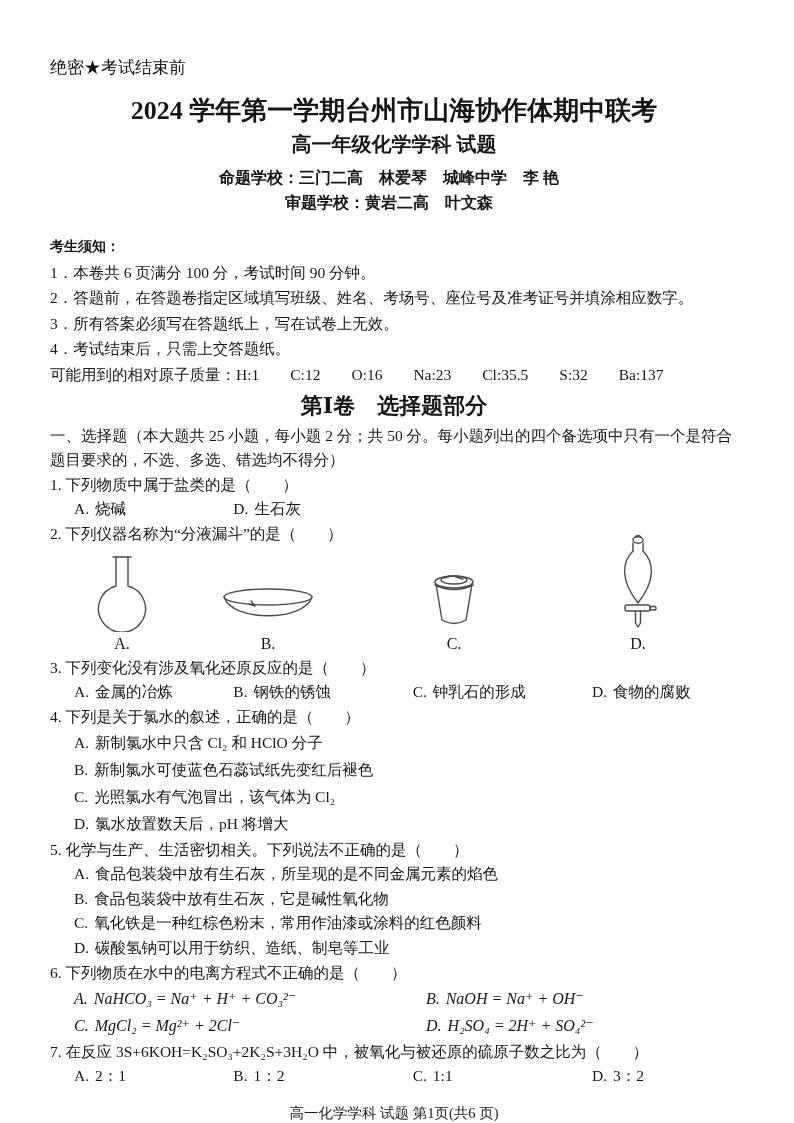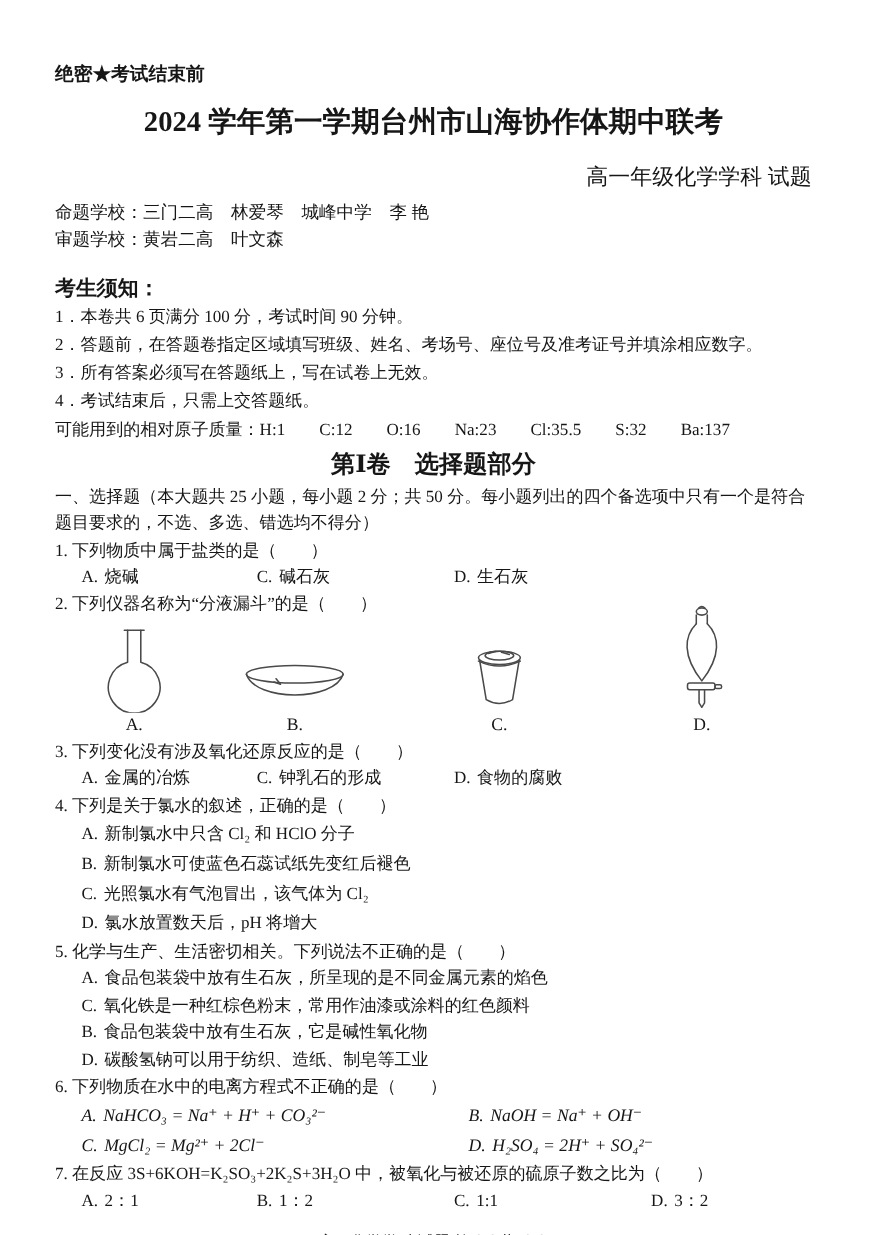--- a/index.html
+++ b/index.html
@@ -4,27 +4,27 @@
 <style>
   html,body{margin:0;padding:0;}
   body{
     width:794px;height:1123px;
     background:#ffffff;color:#161616;
     font-family:"Liberation Serif","DejaVu Serif",serif;
     font-size:15.5px;
     overflow:hidden;
   }
   .page{box-sizing:border-box;width:794px;height:1123px;padding:56px 56px 0 50px;position:relative;}
-  .classification{font-weight:bold;font-size:17px;}
+  .classification{font-weight:normal;font-size:17px;}
   .title{text-align:center;font-weight:bold;font-size:26px;margin-top:14px;}
-  .subtitle{text-align:right;font-weight:normal;font-size:20px;margin-top:19px;}
-  .byline{text-align:left;font-weight:normal;font-size:16px;padding-right:10px;margin-top:9px;line-height:22px;}
+  .subtitle{text-align:center;font-weight:bold;font-size:20px;margin-top:3px;}
+  .byline{text-align:center;font-weight:bold;font-size:16px;padding-right:10px;margin-top:9px;line-height:22px;}
   .byline.second{margin-top:3px;}
   .notice{margin-top:20px;line-height:25.5px;}
-  .notice-heading{font-weight:bold;font-size:19px;}
+  .notice-heading{font-weight:bold;font-size:14px;}
   .section-title{text-align:center;font-weight:bold;font-size:22px;margin:4px 0 3px;}
   .intro{line-height:24px;}
   .q{line-height:24px;margin-top:1px;}
   .opt-grid4{display:grid;grid-template-columns:24% 27% 27% 22%;padding-left:24px;line-height:24px;}
   .opt-grid2{display:grid;grid-template-columns:53% 47%;padding-left:24px;line-height:27px;font-size:16px;font-style:italic;}
   .opt-stack{padding-left:24px;}
   .opt-stack .opt-line{line-height:27px;}
   .opt-stack.tight .opt-line{line-height:24.5px;}
   .opt-label{margin-right:6px;}
   .figure-row{display:flex;align-items:flex-end;height:104px;margin:4px 0 2px;}
@@ -59,21 +59,20 @@
     <div>4．考试结束后，只需上交答题纸。</div>
     <div>可能用到的相对原子质量：H:1　　C:12　　O:16　　Na:23　　Cl:35.5　　S:32　　Ba:137</div>
   </div>
 
   <div class="section-title">第Ⅰ卷　选择题部分</div>
   <div class="intro">一、选择题（本大题共 25 小题，每小题 2 分；共 50 分。每小题列出的四个备选项中只有一个是符合题目要求的，不选、多选、错选均不得分）</div>
 
   <div class="q">1.  下列物质中属于盐类的是（　　）</div>
   <div class="opt-grid4">
     <div><span class="opt-label">A.</span><span>烧碱</span></div>
-    <div><span class="opt-label">C.</span><span>碱石灰</span></div>
     <div><span class="opt-label">D.</span><span>生石灰</span></div>
   </div>
 
   <div class="q">2.  下列仪器名称为“分液漏斗”的是（　　）</div>
   <div class="figure-row">
 
     <div class="figure fig-a">
       <span>
         <svg width="60" height="80" viewBox="0 0 60 80">
           <g class="lineart">
@@ -127,37 +126,38 @@
           </g>
         </svg>
       </span>
       <span class="fig-label">D.</span>
     </div>
   </div>
 
   <div class="q">3.  下列变化没有涉及氧化还原反应的是（　　）</div>
   <div class="opt-grid4">
     <div><span class="opt-label">A.</span><span>金属的冶炼</span></div>
+    <div><span class="opt-label">B.</span><span>钢铁的锈蚀</span></div>
     <div><span class="opt-label">C.</span><span>钟乳石的形成</span></div>
     <div><span class="opt-label">D.</span><span>食物的腐败</span></div>
   </div>
 
   <div class="q">4. 下列是关于氯水的叙述，正确的是（　　）</div>
   <div class="opt-stack">
     <div class="opt-line"><span class="opt-label">A.</span><span>新制氯水中只含 Cl₂ 和 HClO 分子</span></div>
     <div class="opt-line"><span class="opt-label">B.</span><span>新制氯水可使蓝色石蕊试纸先变红后褪色</span></div>
     <div class="opt-line"><span class="opt-label">C.</span><span>光照氯水有气泡冒出，该气体为 Cl₂</span></div>
     <div class="opt-line"><span class="opt-label">D.</span><span>氯水放置数天后，pH 将增大</span></div>
   </div>
 
   <div class="q">5. 化学与生产、生活密切相关。下列说法不正确的是（　　）</div>
   <div class="opt-stack tight">
     <div class="opt-line"><span class="opt-label">A.</span><span>食品包装袋中放有生石灰，所呈现的是不同金属元素的焰色</span></div>
+    <div class="opt-line"><span class="opt-label">B.</span><span>食品包装袋中放有生石灰，它是碱性氧化物</span></div>
     <div class="opt-line"><span class="opt-label">C.</span><span>氧化铁是一种红棕色粉末，常用作油漆或涂料的红色颜料</span></div>
-    <div class="opt-line"><span class="opt-label">B.</span><span>食品包装袋中放有生石灰，它是碱性氧化物</span></div>
     <div class="opt-line"><span class="opt-label">D.</span><span>碳酸氢钠可以用于纺织、造纸、制皂等工业</span></div>
   </div>
 
   <div class="q">6.  下列物质在水中的电离方程式不正确的是（　　）</div>
   <div class="opt-grid2">
     <div><span class="opt-label">A.</span><span>NaHCO₃ = Na⁺ + H⁺ + CO₃²⁻</span></div>
     <div><span class="opt-label">B.</span><span>NaOH = Na⁺ + OH⁻</span></div>
     <div><span class="opt-label">C.</span><span>MgCl₂ = Mg²⁺ + 2Cl⁻</span></div>
     <div><span class="opt-label">D.</span><span>H₂SO₄ = 2H⁺ + SO₄²⁻</span></div>
   </div>

